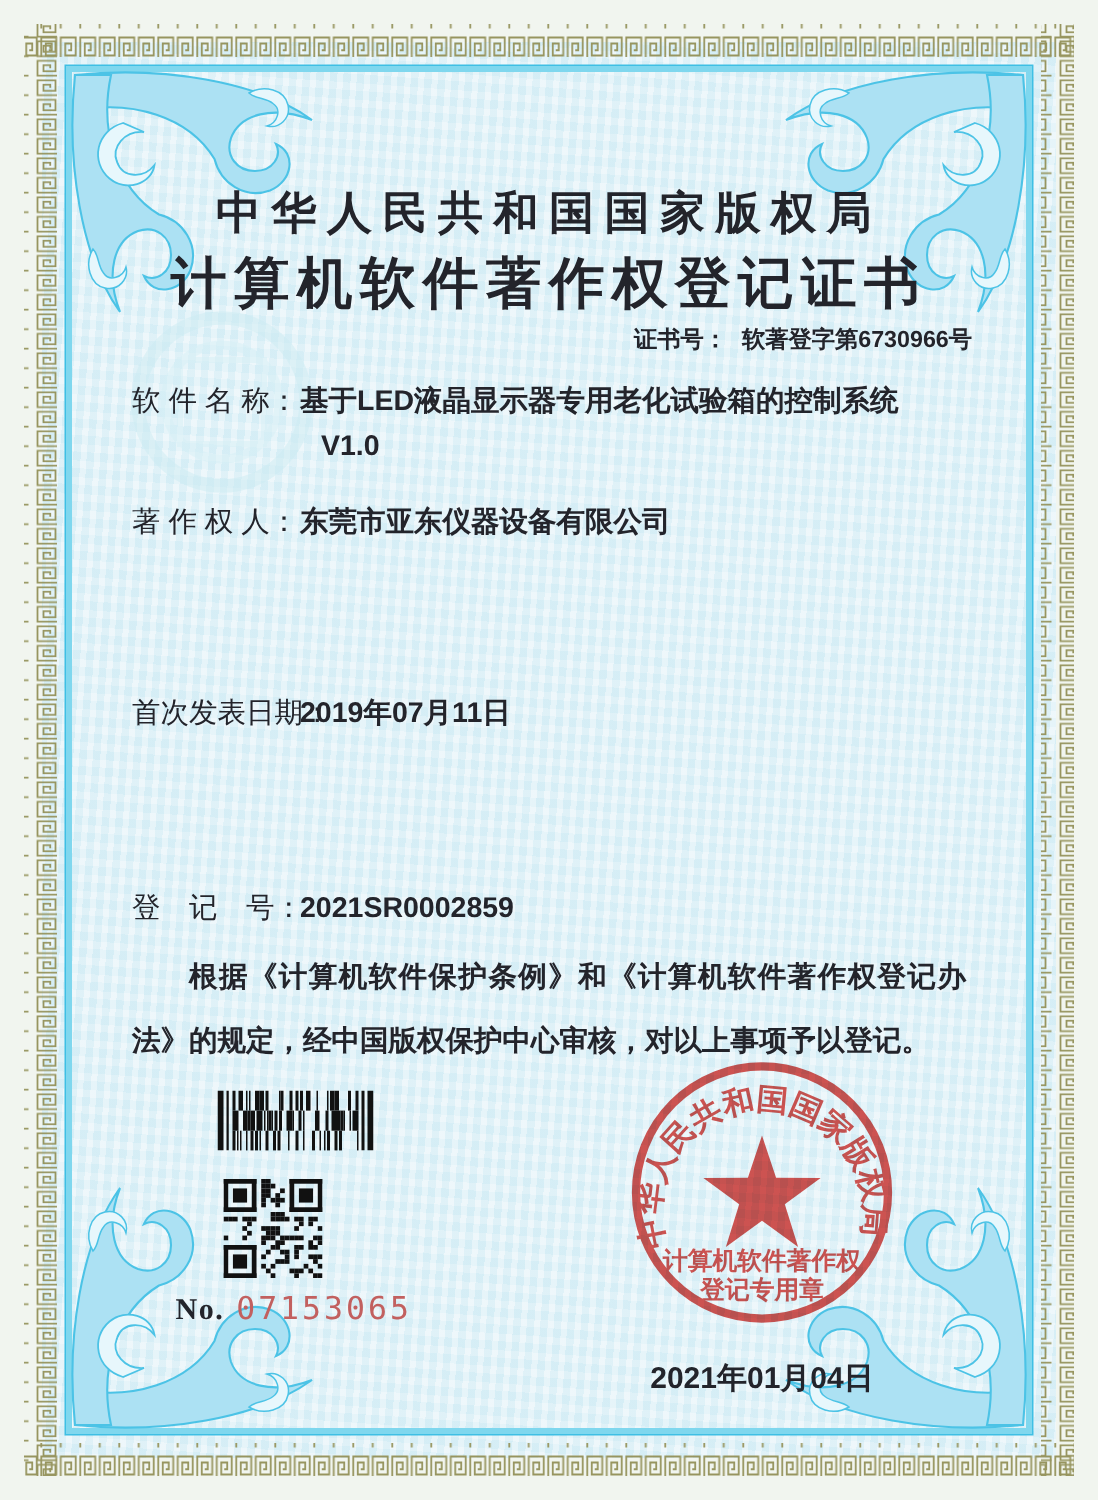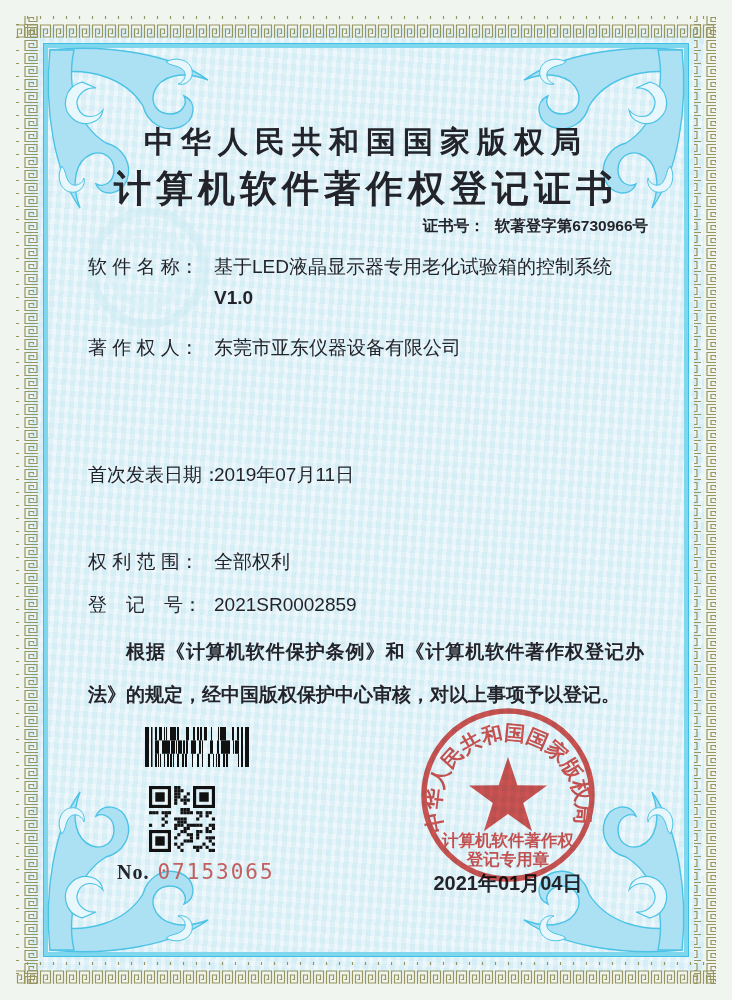--- a/index.html
+++ b/index.html
@@ -18,35 +18,35 @@
     font-size:30px;font-weight:700;letter-spacing:7px;white-space:nowrap;}
   .cert-title{position:absolute;left:0;right:0;top:164px;text-align:center;
     font-size:37px;font-weight:700;letter-spacing:5px;white-space:nowrap;}
   .certno{position:absolute;right:84px;top:216px;font-size:15.5px;font-weight:600;
     font-family:"Liberation Sans","DejaVu Sans",sans-serif;}
   .certno .lbl{margin-right:10px;text-align:right;}
 
   .row{position:absolute;left:88px;font-size:19px;white-space:nowrap;
     font-family:"Liberation Sans","DejaVu Sans",sans-serif;}
   .row .lbl{display:inline-block;width:112px;font-weight:400;}
-  .row .val{margin-left:14px;font-weight:400;}
+  .row .val{font-weight:700;}
   .row .val2{margin-left:126px;font-weight:600;display:block;margin-top:7px;}
 
   .statement{position:absolute;left:88px;right:88px;top:630px;font-size:19px;
     font-weight:600;line-height:43px;text-indent:2em;text-align:justify;
     font-family:"Liberation Sans","DejaVu Sans",sans-serif;}
 
   .barcode{position:absolute;left:145px;top:727px;}
   .qrcode{position:absolute;left:149px;top:786px;}
   .serial{position:absolute;left:117px;top:860px;font-size:20px;}
   .serial .no{font-weight:600;letter-spacing:1px;}
   .serial .digits{color:#c2605f;font-family:"DejaVu Sans Mono","Liberation Mono",monospace;
     letter-spacing:2px;margin-left:8px;font-size:21px;}
 
-  .date{position:absolute;left:408px;width:200px;top:870px;text-align:center;
+  .date{position:absolute;left:408px;width:200px;top:905px;text-align:center;
     font-size:20px;font-weight:700;font-family:"Liberation Sans","DejaVu Sans",sans-serif;}
   .seal{position:absolute;left:418px;top:705px;opacity:.92;mix-blend-mode:multiply;}
 </style>
 </head>
 <body>
 
 <div class="cert">
   <div class="inner-bg"></div>
 
   <svg class="border-svg" width="732" height="1000" viewBox="0 0 732 1000">
@@ -100,23 +100,20 @@
 
     <div class="row" style="top:254px">
       <span class="lbl">软 件 名 称：</span><span class="val">基于LED液晶显示器专用老化试验箱的控制系统</span>
       <span class="val2">V1.0</span>
     </div>
     <div class="row" style="top:335px">
       <span class="lbl">著 作 权 人：</span><span class="val">东莞市亚东仪器设备有限公司</span>
     </div>
     <div class="row" style="top:462px">
       <span class="lbl">首次发表日期：</span><span class="val">2019年07月11日</span>
-    </div>
-    <div class="row" style="top:549px">
-      <span class="lbl">权 利 范 围：</span><span class="val">全部权利</span>
     </div>
     <div class="row" style="top:592px">
       <span class="lbl">登　记　号：</span><span class="val">2021SR0002859</span>
     </div>
 
     <div class="statement">根据《计算机软件保护条例》和《计算机软件著作权登记办法》的规定，经中国版权保护中心审核，对以上事项予以登记。</div>
 
     <svg class="barcode" width="104" height="40" id="barcode-svg">
         <rect x="0" y="0" width="4" height="40" fill="#111"></rect>
         <rect x="6" y="0" width="1.5" height="40" fill="#111"></rect>

